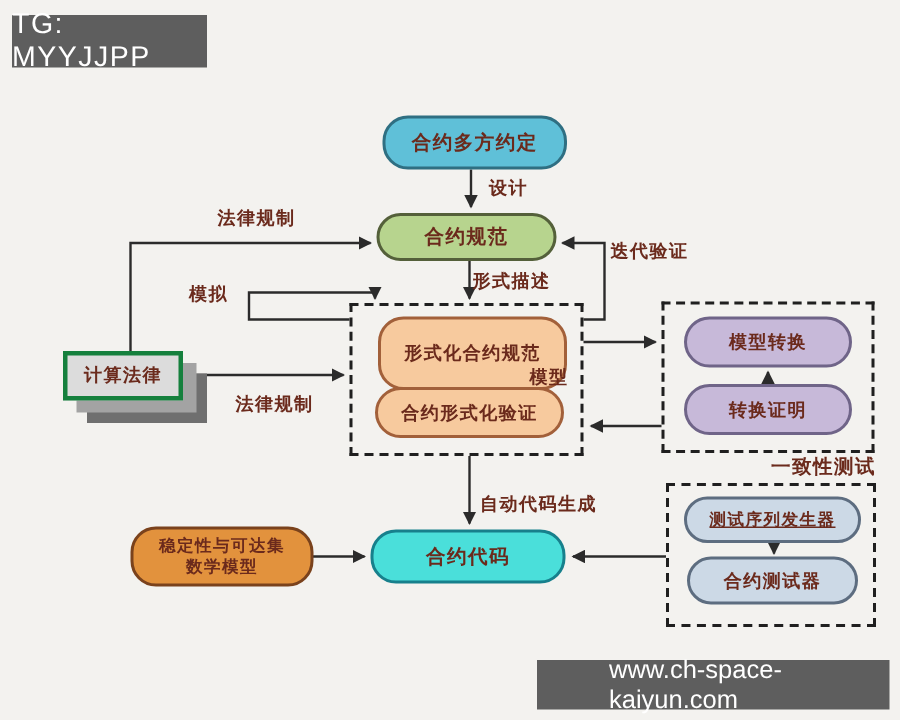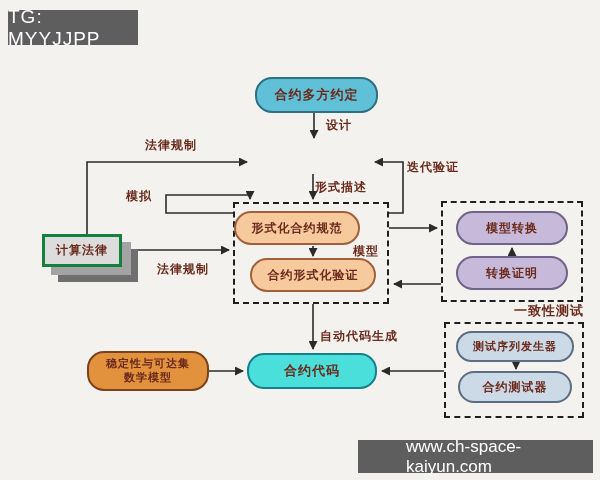--- a/index.html
+++ b/index.html
@@ -75,38 +75,41 @@
       <polyline points="177,371 243,371" marker-end="url(#arr)"></polyline>
       <polyline points="444,371 382,371" marker-end="url(#arr)"></polyline>
       <polyline points="516,363 516,369" marker-end="url(#arr)"></polyline>
     </g>
   </svg>
 
   <div class="node fs13" style="left: 255px; top: 77px; width: 123px; height: 36px; background-color: rgb(95, 192, 216); border-color: rgb(47, 111, 130);">
     <span>合约多方约定</span>
   </div>
 
+  <div class="node fs13" style="left: 251px; top: 142px; width: 120px; height: 32px; background-color: rgb(183, 212, 142); border-color: rgb(84, 96, 58);">
+    <span>合约规范</span>
+  </div>
 
-  <div class="node fs12" style="left: 234px; top: 211px; width: 126px; height: 34px; background-color: rgb(247, 202, 158); border-color: rgb(162, 96, 58); text-align: center;">
+  <div class="node fs12" style="left: 252px; top: 211px; width: 126px; height: 49px; background-color: rgb(247, 202, 158); border-color: rgb(162, 96, 58); text-align: center;">
     <span>形式化合约规范</span>
   </div>
 
   <div class="node fs12" style="left: 250px; top: 258px; width: 126px; height: 34px; background-color: rgb(247, 202, 158); border-color: rgb(162, 96, 58);">
     <span>合约形式化验证</span>
   </div>
 
   <div class="node fs12" style="left: 456px; top: 211px; width: 112px; height: 34px; background-color: rgb(199, 185, 217); border-color: rgb(111, 100, 136);">
     <span>模型转换</span>
   </div>
 
   <div class="node fs12" style="left: 456px; top: 256px; width: 112px; height: 34px; background-color: rgb(199, 185, 217); border-color: rgb(111, 100, 136);">
     <span>转换证明</span>
   </div>
 
-  <div class="node fs11" style="left: 456px; top: 331px; width: 118px; height: 31px; background-color: rgb(204, 217, 230); border-color: rgb(93, 109, 128);">
+  <div class="node fs11" style="left: 456px; top: 331px; width: 118px; height: 31px; background-color: rgb(204, 217, 230); border-color: rgb(93, 109, 128); text-decoration: underline;">
     <span>测试序列发生器</span>
   </div>
 
   <div class="node fs12" style="left: 458px; top: 371px; width: 114px; height: 32px; background-color: rgb(204, 217, 230); border-color: rgb(93, 109, 128);">
     <span>合约测试器</span>
   </div>
 
   <div class="node fs13" style="left: 247px; top: 353px; width: 130px; height: 36px; background-color: rgb(74, 223, 218); border-color: rgb(23, 128, 140);">
     <span>合约代码</span>
   </div>

